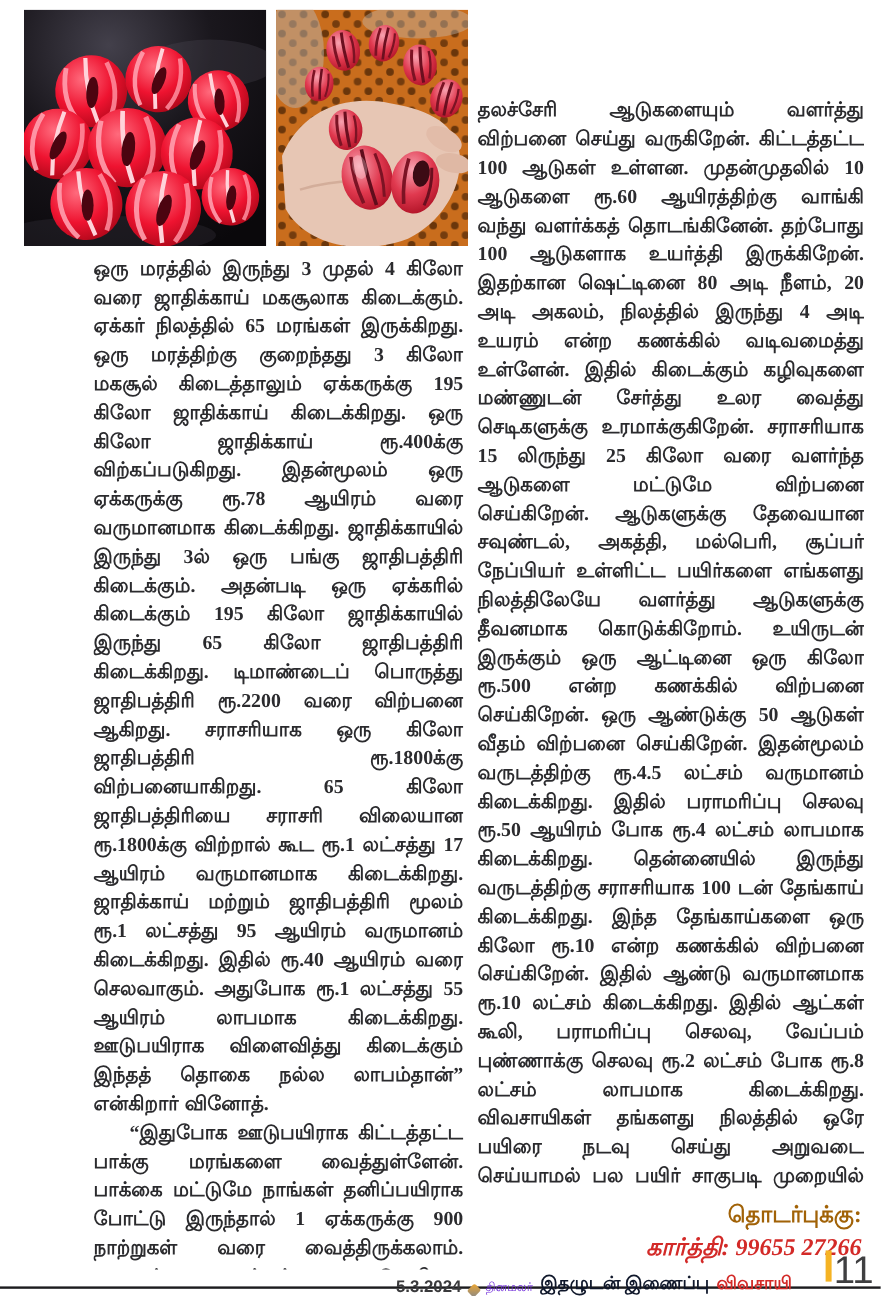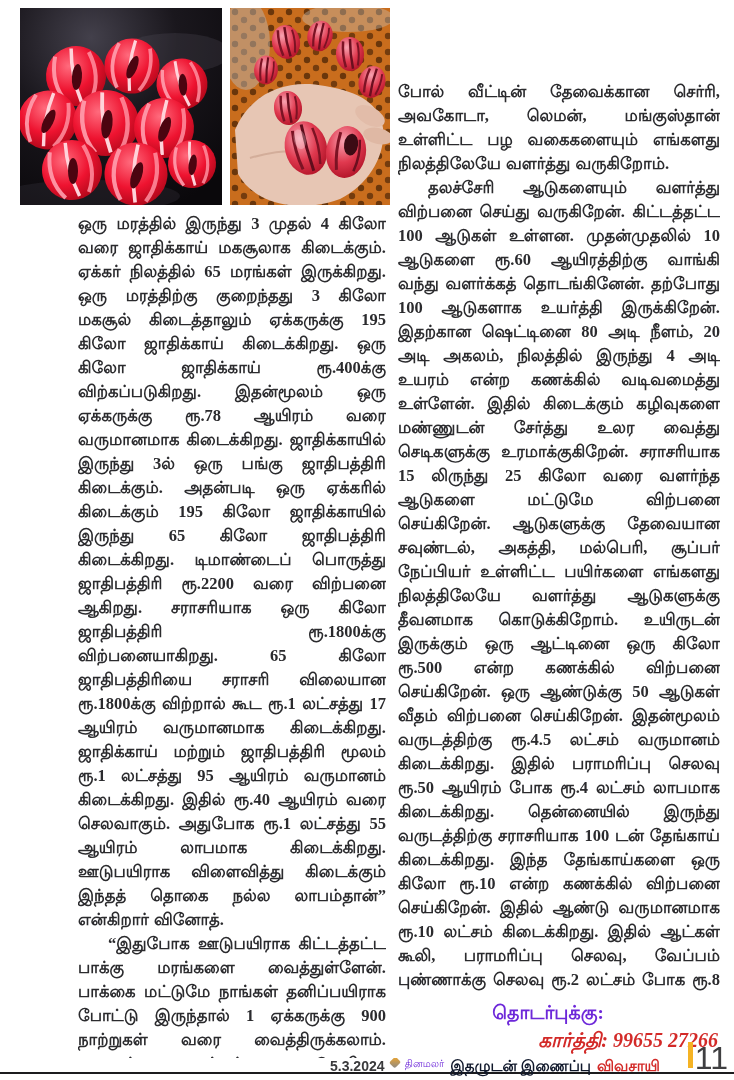--- a/index.html
+++ b/index.html
@@ -17,26 +17,26 @@
   #col-left{left:78px;top:212px;width:308px;height:846px;}
   #col-right{left:398px;top:80px;width:322px;height:912px;}
   .textcol p{
     margin:0;text-align:justify;text-indent:30px;
     font-size:16.5px;line-height:24px;font-weight:700;color:#2b2b2e;
     word-spacing:1px;
   }
   .textcol p:first-child{text-indent:0;}
 
   .contact{position:absolute;right:16px;top:1000px;width:340px;text-align:right;}
-  .contact-label{font-size:19px;font-weight:700;color:#6d28d9;line-height:26px;text-align:center;}
+  .contact-label{font-size:19px;font-weight:700;color:#a16207;line-height:26px;}
   .contact-phone{font-size:20px;font-weight:700;color:#d32a28;line-height:28px;font-style:italic;}
 
   .footer-rule{position:absolute;left:0;top:1072px;width:734px;height:0;border-top:2.5px solid #1c1c1e;}
   .footer-row{position:absolute;left:330px;top:1058px;width:330px;height:22px;
-    display:flex;align-items:flex-start;gap:6px;white-space:nowrap;overflow:hidden;}
+    display:flex;align-items:flex-end;gap:6px;white-space:nowrap;overflow:hidden;}
   .footer-date{font-family:"Liberation Sans",sans-serif;font-weight:700;font-size:14px;color:#3a3a3c;}
   .footer-logo{width:9px;height:9px;transform:rotate(45deg);background:linear-gradient(135deg,#f0a62c,#8a8a8a);border-radius:2px;}
   .footer-masthead{font-weight:400;font-size:10px;color:#6d28d9;}
   .footer-supplement{font-weight:700;font-size:15px;color:#0f172a;}
   .footer-edition{font-weight:700;font-size:15px;color:#d32a28;}
   .pagenum-wrap{position:absolute;right:6px;top:1042px;display:flex;align-items:flex-start;gap:2px;}
   .pagenum-tick{width:5px;height:26px;background:#f5b324;}
   .pagenum{font-family:"Liberation Sans",sans-serif;font-weight:400;font-size:32px;line-height:32px;color:#3f3f41;}
 </style>
 </head>
@@ -126,21 +126,20 @@
     </g>
   </svg>
 </div>
 
 <div class="textcol" id="col-left">
     <p>ஒரு மரத்தில் இருந்து 3 முதல் 4 கிலோ வரை ஜாதிக்காய் மகசூலாக கிடைக்கும். ஏக்கர் நிலத்தில் 65 மரங்கள் இருக்கிறது. ஒரு மரத்திற்கு குறைந்தது 3 கிலோ மகசூல் கிடைத்தாலும் ஏக்கருக்கு 195 கிலோ ஜாதிக்காய் கிடைக்கிறது. ஒரு கிலோ ஜாதிக்காய் ரூ.400க்கு விற்கப்படுகிறது. இதன்மூலம் ஒரு ஏக்கருக்கு ரூ.78 ஆயிரம் வரை வருமானமாக கிடைக்கிறது. ஜாதிக்காயில் இருந்து 3ல் ஒரு பங்கு ஜாதிபத்திரி கிடைக்கும். அதன்படி ஒரு ஏக்கரில் கிடைக்கும் 195 கிலோ ஜாதிக்காயில் இருந்து 65 கிலோ ஜாதிபத்திரி கிடைக்கிறது. டிமாண்டைப் பொருத்து ஜாதிபத்திரி ரூ.2200 வரை விற்பனை ஆகிறது. சராசரியாக ஒரு கிலோ ஜாதிபத்திரி ரூ.1800க்கு விற்பனையாகிறது. 65 கிலோ ஜாதிபத்திரியை சராசரி விலையான ரூ.1800க்கு விற்றால் கூட ரூ.1 லட்சத்து 17 ஆயிரம் வருமானமாக கிடைக்கிறது. ஜாதிக்காய் மற்றும் ஜாதிபத்திரி மூலம் ரூ.1 லட்சத்து 95 ஆயிரம் வருமானம் கிடைக்கிறது. இதில் ரூ.40 ஆயிரம் வரை செலவாகும். அதுபோக ரூ.1 லட்சத்து 55 ஆயிரம் லாபமாக கிடைக்கிறது. ஊடுபயிராக விளைவித்து கிடைக்கும் இந்தத் தொகை நல்ல லாபம்தான்” என்கிறார் வினோத்.</p>
     <p>“இதுபோக ஊடுபயிராக கிட்டத்தட்ட பாக்கு மரங்களை வைத்துள்ளேன். பாக்கை மட்டுமே நாங்கள் தனிப்பயிராக போட்டு இருந்தால் 1 ஏக்கருக்கு 900 நாற்றுகள் வரை வைத்திருக்கலாம். ஆனால் நாங்கள் ஊடுபயிராக வைத்துள்ளதால் ஒரு ஏக்கருக்கு 320 நாற்றுகள் மட்டுமே வைத்துள்ளோம். 24 ஏக்கரிலும் சேர்த்து மொத்தம் 7000 மரங்கள் உள்ளன. இந்த நாற்றுகள் அனைத்தையும் ஈரோட்டில் இருந்து வாங்கி வந்துதான் நடவு செய்தோம். இதற்கு உரமாக வேப்பம்புண்ணாக்கு மற்றும் குப்பை மண் மட்டுமே கொடுக்கிறோம். ஒரு ஏக்கருக்கு 70 கிலோ பாக்கு வரை கிடைக்கிறது. இதில் கிடைக்கும் பாக்குகளை அறுவடை செய்து விற்பனை செய்வதன் மூலம் ரூ.5 லட்சம் வருமானமாக கிடைக்கிறது. அதே</p>
   </div>
 
 <div class="textcol" id="col-right">
-    <p>போல் வீட்டின் தேவைக்கான செர்ரி, அவகோடா, லெமன், மங்குஸ்தான் உள்ளிட்ட பழ வகைகளையும் எங்களது நிலத்திலேயே வளர்த்து வருகிறோம்.</p>
     <p>தலச்சேரி ஆடுகளையும் வளர்த்து விற்பனை செய்து வருகிறேன். கிட்டத்தட்ட 100 ஆடுகள் உள்ளன. முதன்முதலில் 10 ஆடுகளை ரூ.60 ஆயிரத்திற்கு வாங்கி வந்து வளர்க்கத் தொடங்கினேன். தற்போது 100 ஆடுகளாக உயர்த்தி இருக்கிறேன். இதற்கான ஷெட்டினை 80 அடி நீளம், 20 அடி அகலம், நிலத்தில் இருந்து 4 அடி உயரம் என்ற கணக்கில் வடிவமைத்து உள்ளேன். இதில் கிடைக்கும் கழிவுகளை மண்ணுடன் சேர்த்து உலர வைத்து செடிகளுக்கு உரமாக்குகிறேன். சராசரியாக 15 லிருந்து 25 கிலோ வரை வளர்ந்த ஆடுகளை மட்டுமே விற்பனை செய்கிறேன். ஆடுகளுக்கு தேவையான சவுண்டல், அகத்தி, மல்பெரி, சூப்பர் நேப்பியர் உள்ளிட்ட பயிர்களை எங்களது நிலத்திலேயே வளர்த்து ஆடுகளுக்கு தீவனமாக கொடுக்கிறோம். உயிருடன் இருக்கும் ஒரு ஆட்டினை ஒரு கிலோ ரூ.500 என்ற கணக்கில் விற்பனை செய்கிறேன். ஒரு ஆண்டுக்கு 50 ஆடுகள் வீதம் விற்பனை செய்கிறேன். இதன்மூலம் வருடத்திற்கு ரூ.4.5 லட்சம் வருமானம் கிடைக்கிறது. இதில் பராமரிப்பு செலவு ரூ.50 ஆயிரம் போக ரூ.4 லட்சம் லாபமாக கிடைக்கிறது. தென்னையில் இருந்து வருடத்திற்கு சராசரியாக 100 டன் தேங்காய் கிடைக்கிறது. இந்த தேங்காய்களை ஒரு கிலோ ரூ.10 என்ற கணக்கில் விற்பனை செய்கிறேன். இதில் ஆண்டு வருமானமாக ரூ.10 லட்சம் கிடைக்கிறது. இதில் ஆட்கள் கூலி, பராமரிப்பு செலவு, வேப்பம் புண்ணாக்கு செலவு ரூ.2 லட்சம் போக ரூ.8 லட்சம் லாபமாக கிடைக்கிறது. விவசாயிகள் தங்களது நிலத்தில் ஒரே பயிரை நடவு செய்து அறுவடை செய்யாமல் பல பயிர் சாகுபடி முறையில் ஈடுபட்டால் நல்ல வருமானம் கிடைக்கும். அதேபோல் மாதிரிப் பண்ணையாக மாற்றி வீட்டிற்குத் தேவையான காய்கறிகள், பழங்கள், வாசனைப் பொருட்கள் உள்ளிட்டவற்றை வளர்த்து மற்ற விவசாயிகளுக்கு ஒரு முன்மாதிரியாக இருக்க வேண்டும்” என பேசி முடித்து நம்மை வழியனுப்பி வைத்தனர் இந்த முன்மாதிரி சகோதரர்கள்.</p>
   </div>
 
 <div class="contact">
   <div class="contact-label">தொடர்புக்கு:</div>
   <div class="contact-phone">கார்த்தி: 99655 27266</div>
 </div>
 
 <div class="footer-rule"></div>
 <div class="footer-row">

